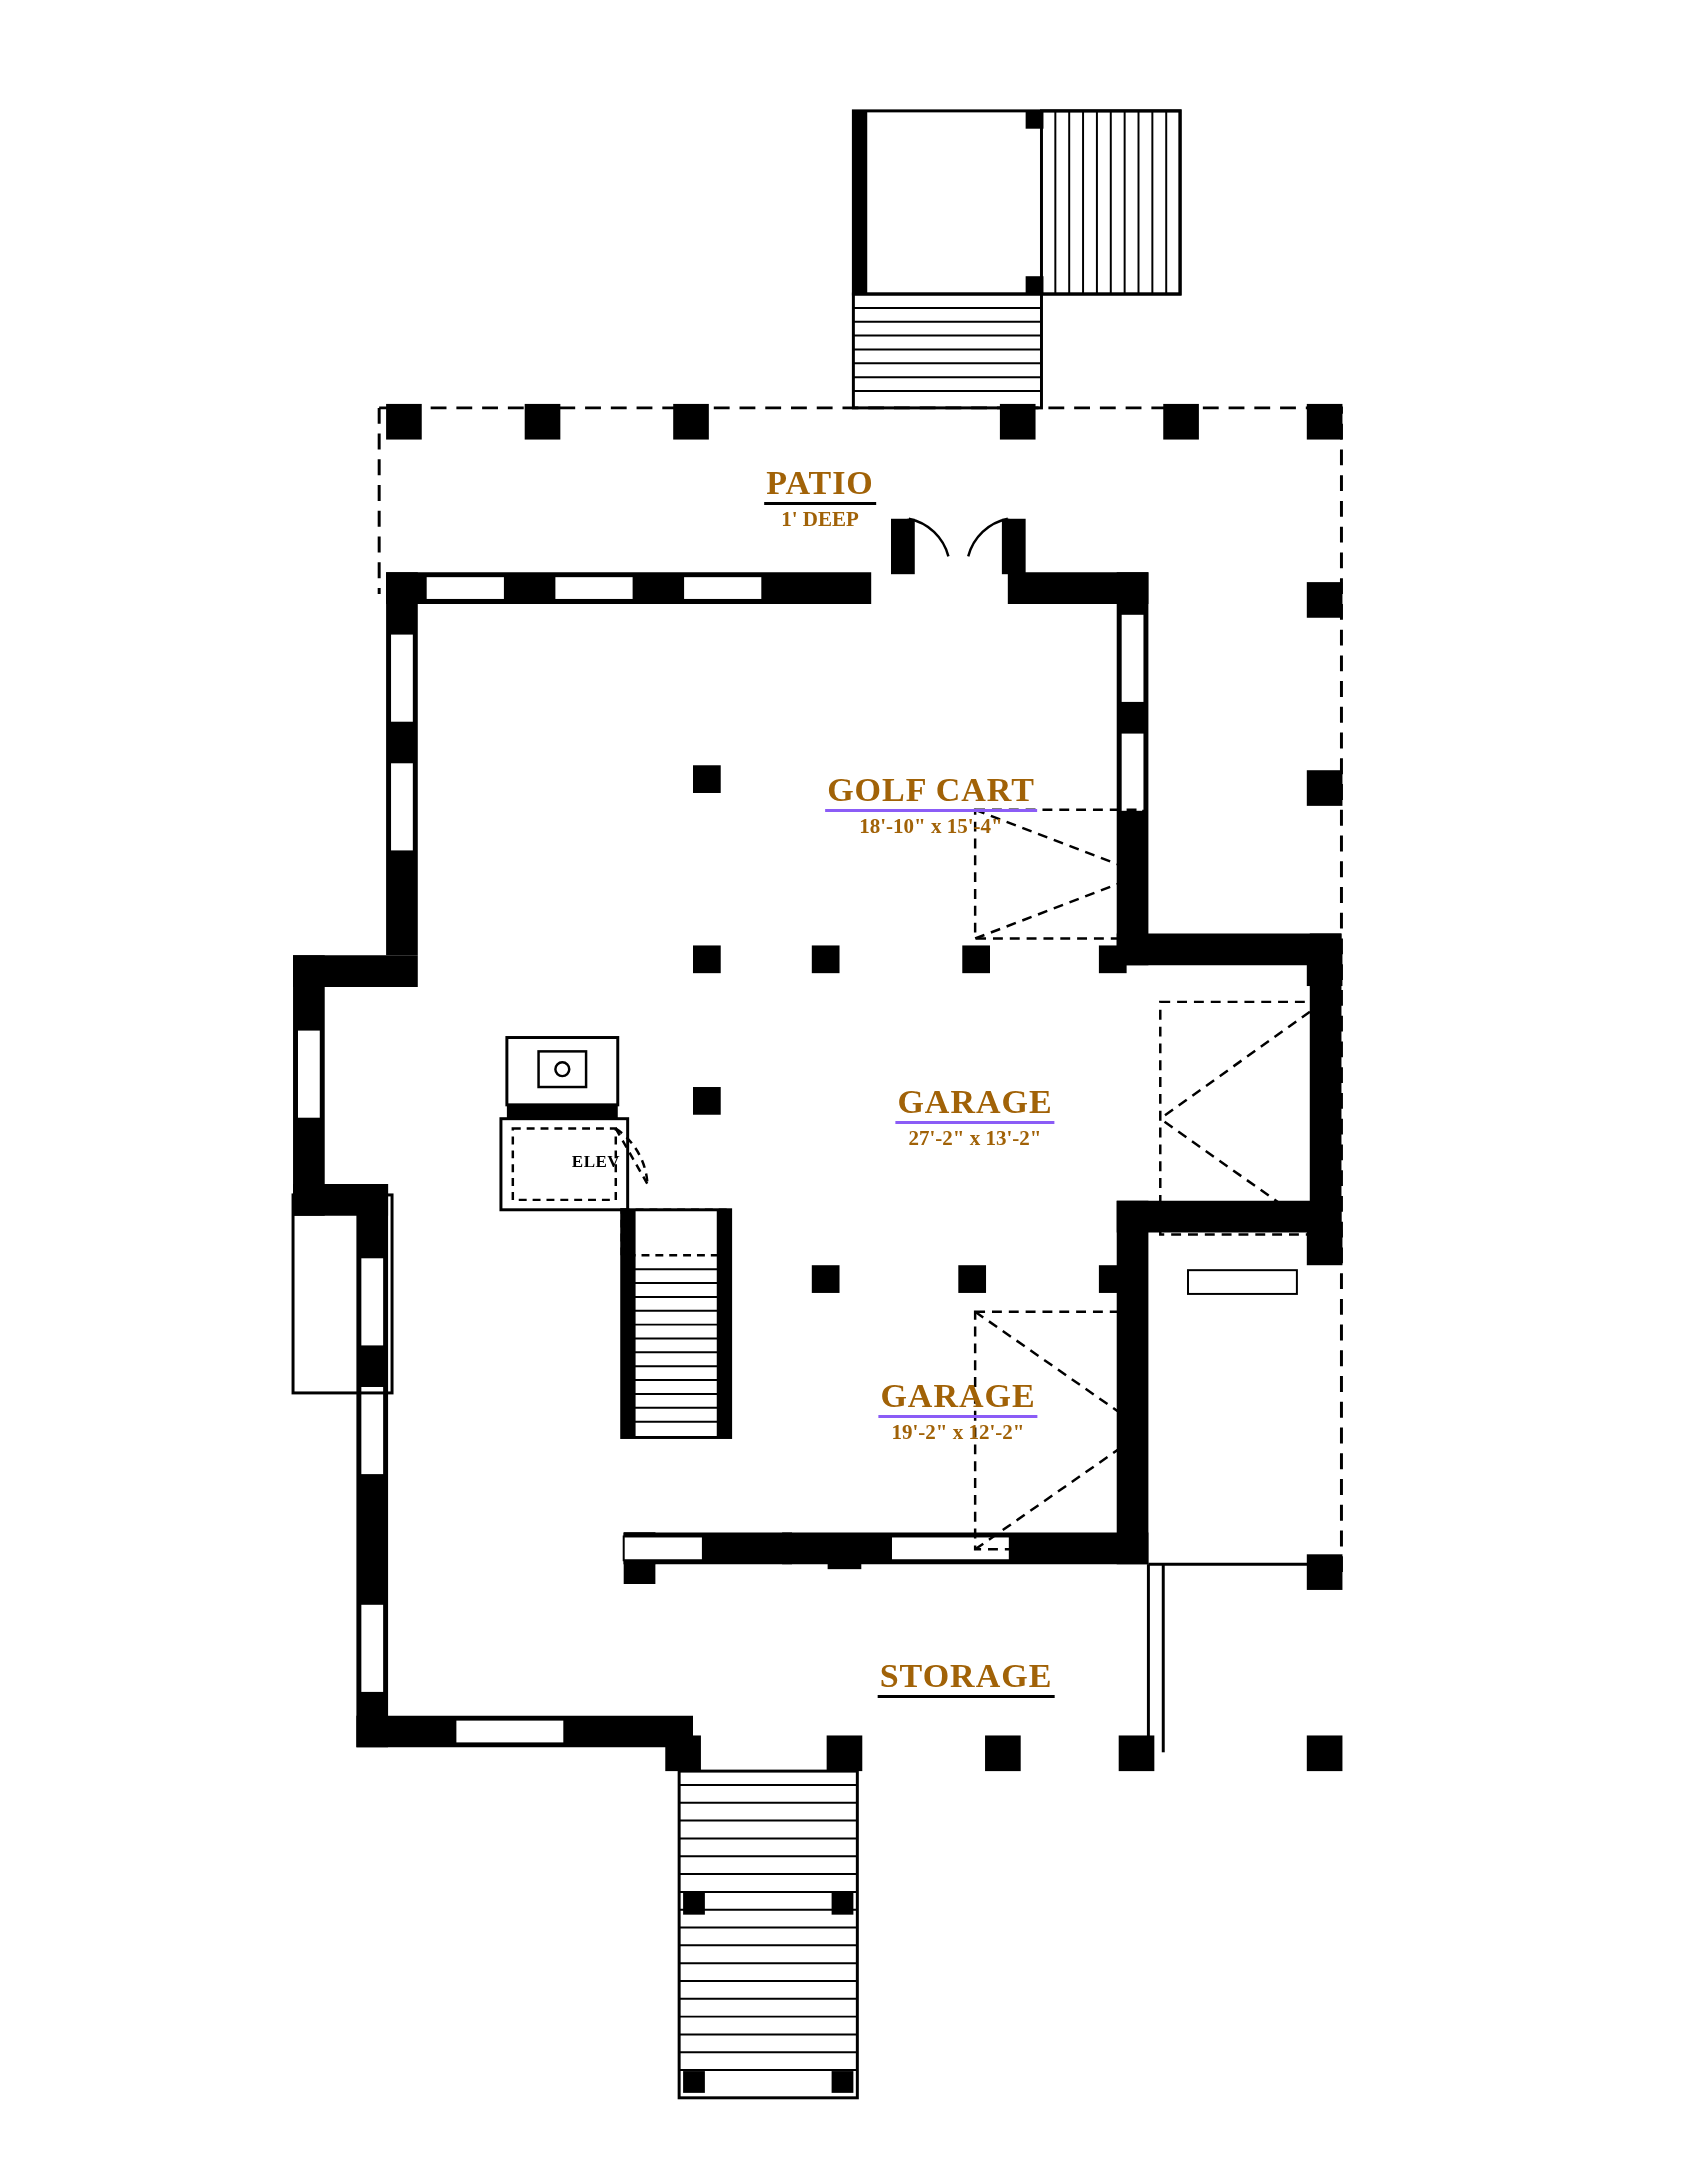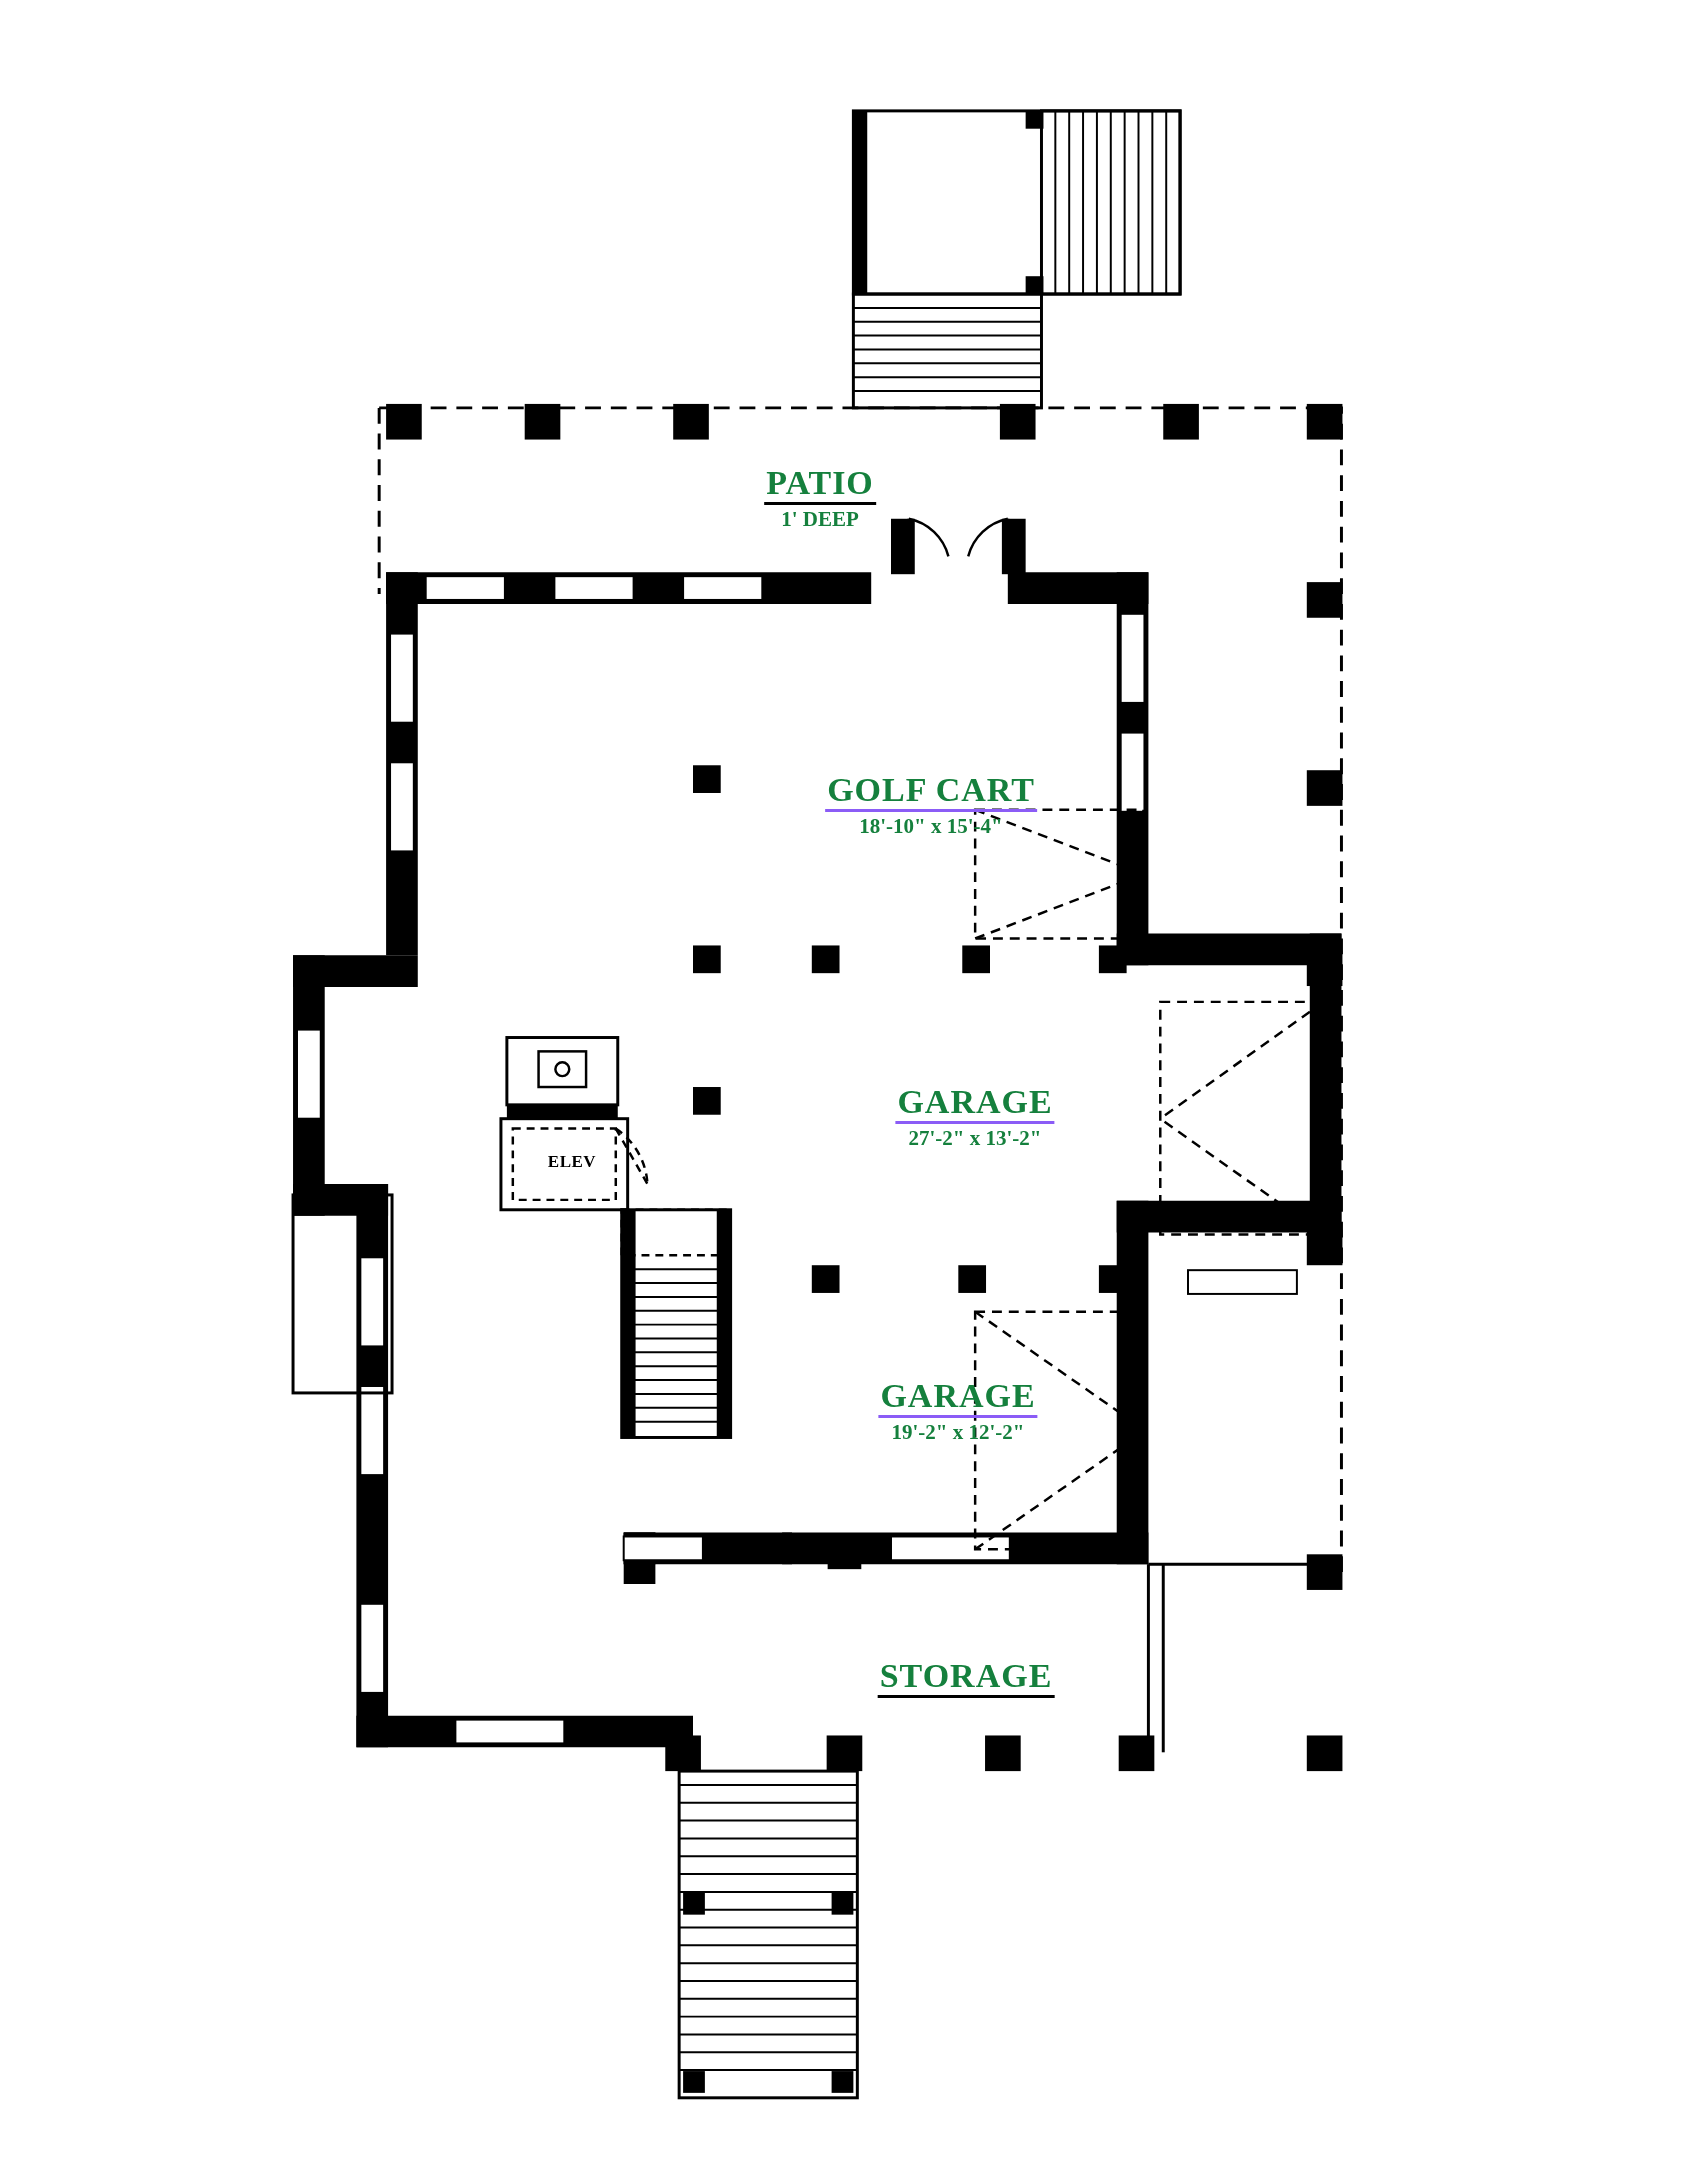--- a/index.html
+++ b/index.html
@@ -17,21 +17,21 @@
   #plan {
     position: absolute;
     left: 0; top: 0;
     width: 1683px;
     height: 2178px;
   }
   .room-label {
     position: absolute;
     text-align: center;
     font-family: "Liberation Serif", serif;
-    color: #15803d;
+    color: #a16207;
     white-space: nowrap;
     transform: translateX(-50%);
   }
   .room-label .name {
     font-size: 34px;
     font-weight: 700;
     letter-spacing: 1px;
     border-bottom: 3px solid #8b5cf6;
     display: inline-block;
     padding: 0 2px 1px 2px;
@@ -296,14 +296,14 @@
 
 <div class="room-label" style="left:958px; top:1378px;">
   <span class="name">GARAGE</span>
   <span class="dims">19'-2" x 12'-2"</span>
 </div>
 
 <div class="room-label no-dims" style="left:966px; top:1658px;">
   <span class="name">STORAGE</span>
 </div>
 
-<div class="elev-label" style="left:572px; top:1152px;text-align:right;">ELEV</div>
+<div class="elev-label" style="left:596px; top:1152px;text-align:right;">ELEV</div>
 
 
 </body></html>

